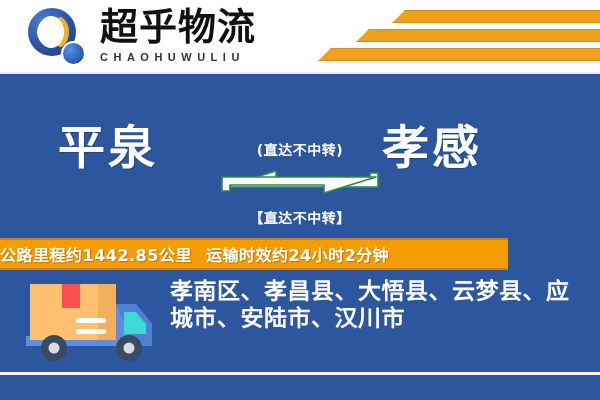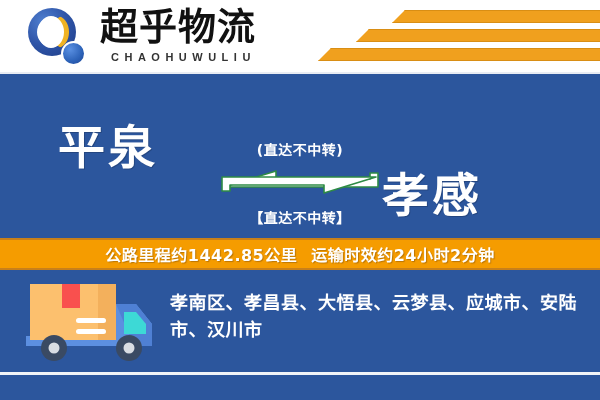--- a/index.html
+++ b/index.html
@@ -105,21 +105,20 @@
   }
   .brand-en {
     font-family: "Liberation Sans", sans-serif;
     font-size: 11px;
     font-weight: bold;
     color: #333333;
     letter-spacing: 5.5px;
     line-height: 14px;
     margin-top: 2px;
     white-space: nowrap;
-    margin-left: 11px;
   }
 
   .stripes {
     position: absolute;
     right: 0;
     top: 10px;
     width: 290px;
     height: 58px;
   }
   .stripe {
@@ -161,21 +160,21 @@
     font-family: "DejaVu Sans", "Liberation Sans", sans-serif;
     font-size: 47px;
     font-weight: bold;
     color: #ffffff;
     letter-spacing: 3px;
     line-height: 62px;
     white-space: nowrap;
     text-shadow: 1px 1px 0 rgba(0,0,0,0.18);
   }
   .city-origin { left: 58px; }
-  .city-dest   { left: 382px; margin-top: 48px; }
+  .city-dest   { left: 382px; }
 
   .route-mid {
     position: absolute;
     left: 218px;
     top: 0;
     width: 164px;
     height: 128px;
   }
 
   .route-note {
@@ -199,29 +198,29 @@
     width: 164px;
     height: 34px;
   }
   .arrow-svg { display: block; }
 
   
   .infobar {
     position: absolute;
     left: 0;
     top: 164px;
-    width: 600px;
+    width: 508px;
     height: 32px;
     background: #f59c00;
     border-top: 2px solid #c8801a;
     border-bottom: 2px solid #c8801a;
     box-sizing: border-box;
     display: flex;
     align-items: center;
-    justify-content: center;
+    justify-content: flex-start;
   }
   .infobar-text {
     font-family: "DejaVu Sans", "Liberation Sans", sans-serif;
     font-size: 16px;
     font-weight: bold;
     color: #ffffff;
     letter-spacing: 0.5px;
     white-space: nowrap;
     text-shadow: 1px 1px 1px rgba(120,70,0,0.45);
   }
@@ -243,26 +242,25 @@
     width: 132px;
     height: 86px;
   }
 
   .coverage-text {
     position: absolute;
     left: 170px;
     top: 8px;
     width: 410px;
     font-family: "DejaVu Sans", "Liberation Sans", sans-serif;
-    font-size: 18px;
+    font-size: 23px;
     font-weight: bold;
     color: #ffffff;
     line-height: 27px;
     letter-spacing: 0.5px;
-    margin-top: 11px;
   }
 
   .divider {
     position: absolute;
     left: 0;
     top: 298px;
     width: 600px;
     height: 3px;
     background: #f2f4f8;
   }

